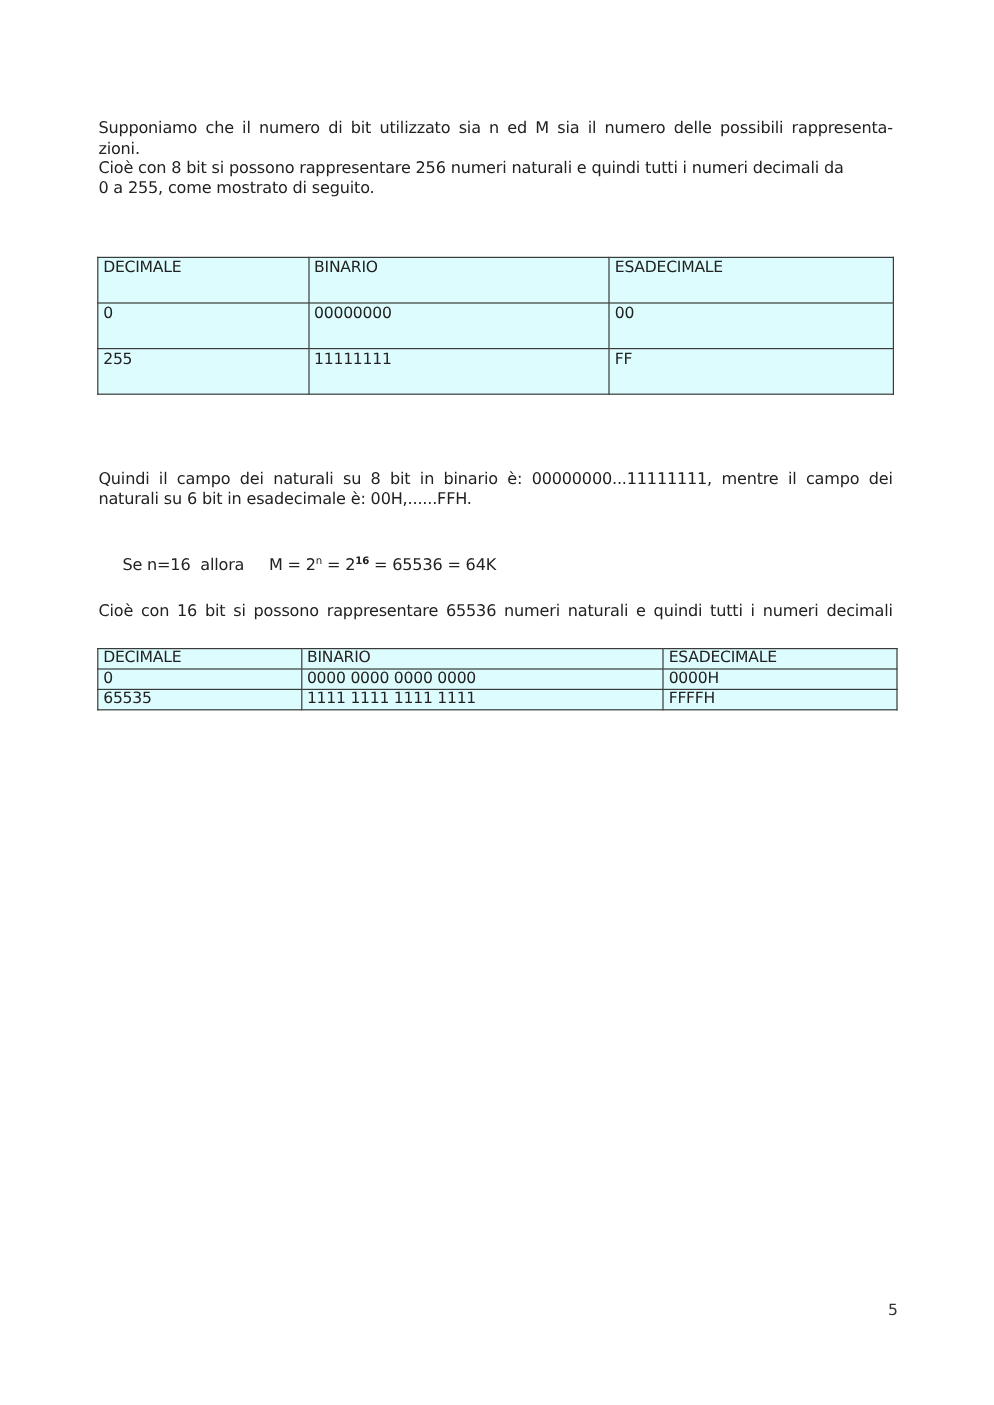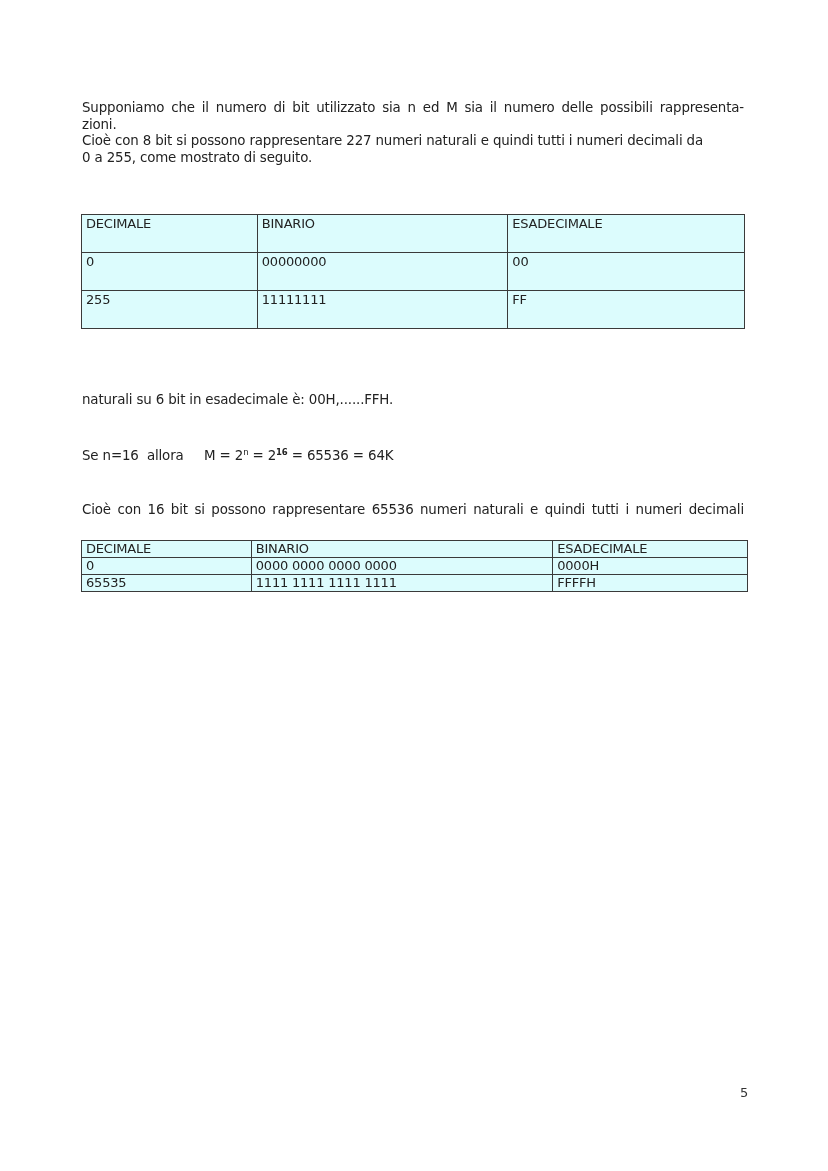--- a/index.html
+++ b/index.html
@@ -81,21 +81,21 @@
     }
   </style>
 </head>
 <body>
 
 <div class="page">
 
   <div class="para" style="top:100px;">
     <span class="line justify" style="text-align-last: justify;">Supponiamo che il numero di bit utilizzato  sia n ed M sia il numero delle possibili rappresenta-</span>
     <span class="line">zioni.</span>
-    <span class="line">Cioè con 8 bit si possono rappresentare 227 numeri naturali e quindi tutti i numeri decimali da</span>
+    <span class="line">Cioè con 8 bit si possono rappresentare 256 numeri naturali e quindi tutti i numeri decimali da</span>
     <span class="line">0 a 255, come mostrato di seguito.</span>
   </div>
 
   <table class="t1">
     <colgroup>
       <col style="width:176px">
       <col style="width:251px">
       <col style="width:237px">
     </colgroup>
     <tbody>
@@ -111,24 +111,25 @@
     </tr>
     <tr>
       <td>255</td>
       <td>11111111</td>
       <td>FF</td>
     </tr>
   </tbody>
     </table>
 
   <div class="para" style="top:392px;">
+    <span class="line justify" style="text-align-last: justify;">Quindi il campo dei naturali su 8 bit in binario è: 00000000...11111111, mentre il campo dei</span>
     <span class="line">naturali su 6 bit in esadecimale è:  00H,......FFH.</span>
   </div>
 
-  <div class="para" style="top:448px; white-space:pre;"><span>Se n=16  allora     M = 2</span><sup>n</sup><span> = 2</span><sup style="font-weight:bold;">16</sup><span> = 65536 = 64K</span></div>
+  <div class="para" style="top:464px; white-space:pre;margin-left:20px;"><span>Se n=16  allora     M = 2</span><sup>n</sup><span> = 2</span><sup style="font-weight:bold;">16</sup><span> = 65536 = 64K</span></div>
 
   <div class="para" style="top:502px;">
     <span class="line justify" style="text-align-last: justify;">Cioè con 16 bit si possono rappresentare 65536 numeri naturali e quindi tutti i numeri decimali</span>
   </div>
 
   <table class="t2">
     <colgroup>
       <col style="width:170px">
       <col style="width:302px">
       <col style="width:195px">

